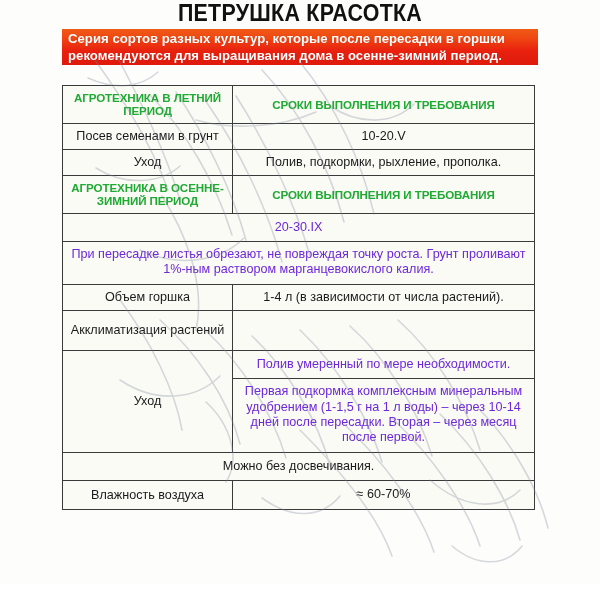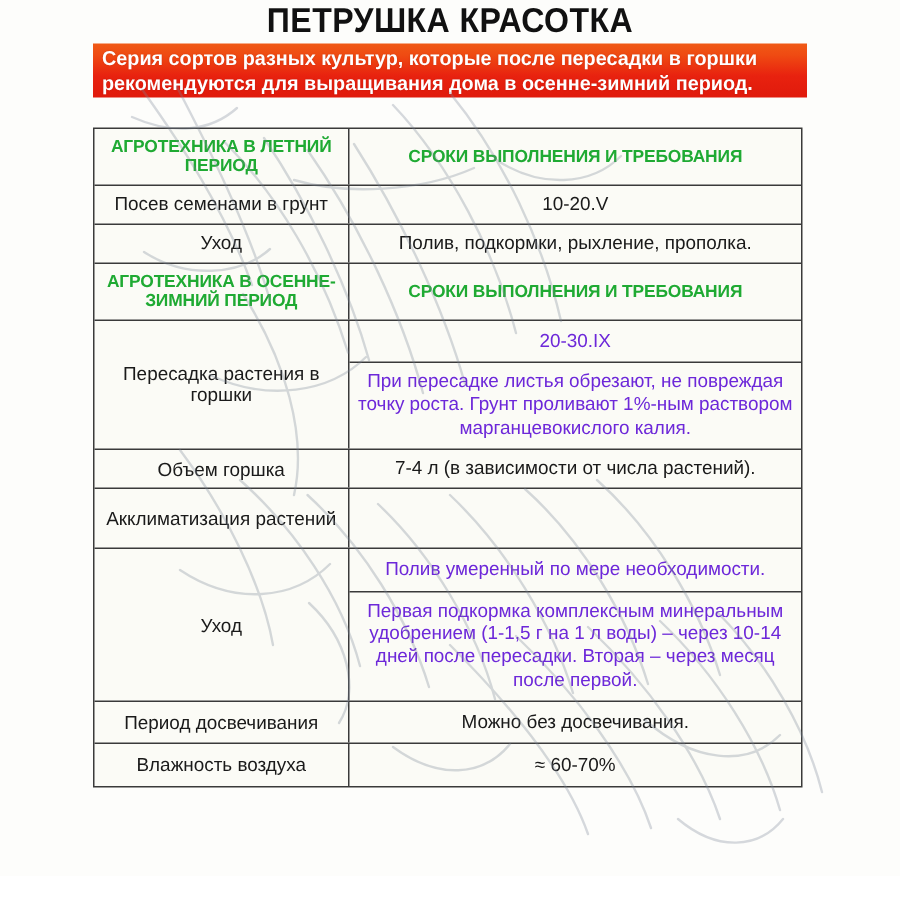--- a/index.html
+++ b/index.html
@@ -174,46 +174,44 @@
       <div class="cell-left">Уход</div>
       <div class="cell-right">Полив, подкормки, рыхление, прополка.</div>
     </div>
 
     <div class="row header h36">
       <div class="cell-left">АГРОТЕХНИКА В ОСЕННЕ-ЗИМНИЙ ПЕРИОД</div>
       <div class="cell-right">СРОКИ ВЫПОЛНЕНИЯ И ТРЕБОВАНИЯ</div>
     </div>
 
     <div class="row">
-      <div class="cell-left">Пересадка растения в горшки</div>
       <div class="cell-right stack">
         <div class="subcell" style="padding-top:6px;padding-bottom:6px;">20-30.IX</div>
         <div class="subcell" style="padding-top:5px;padding-bottom:6px;">При пересадке листья обрезают, не повреждая точку роста. Грунт проливают 1%-ным раствором марганцевокислого калия.</div>
       </div>
     </div>
 
     <div class="row h26">
       <div class="cell-left">Объем горшка</div>
-      <div class="cell-right">7-4 л (в зависимости от числа растений).</div>
+      <div class="cell-right">1-4 л (в зависимости от числа растений).</div>
     </div>
 
     <div class="row h40">
       <div class="cell-left">Акклиматизация растений</div>
     </div>
 
     <div class="row">
       <div class="cell-left">Уход</div>
       <div class="cell-right stack">
         <div class="subcell" style="padding-top:6px;padding-bottom:6px;">Полив умеренный по мере необходимости.</div>
         <div class="subcell" style="padding-top:5px;padding-bottom:6px;">Первая подкормка комплексным минеральным удобрением (1-1,5 г на 1 л воды) – через 10-14 дней после пересадки. Вторая – через месяц после первой.</div>
       </div>
     </div>
 
     <div class="row h28">
-      <div class="cell-left">Период досвечивания</div>
       <div class="cell-right">Можно без досвечивания.</div>
     </div>
 
 
     <div class="row h28">
       <div class="cell-left">Влажность воздуха</div>
       <div class="cell-right">≈ 60-70%</div>
     </div>
 
   </div>

